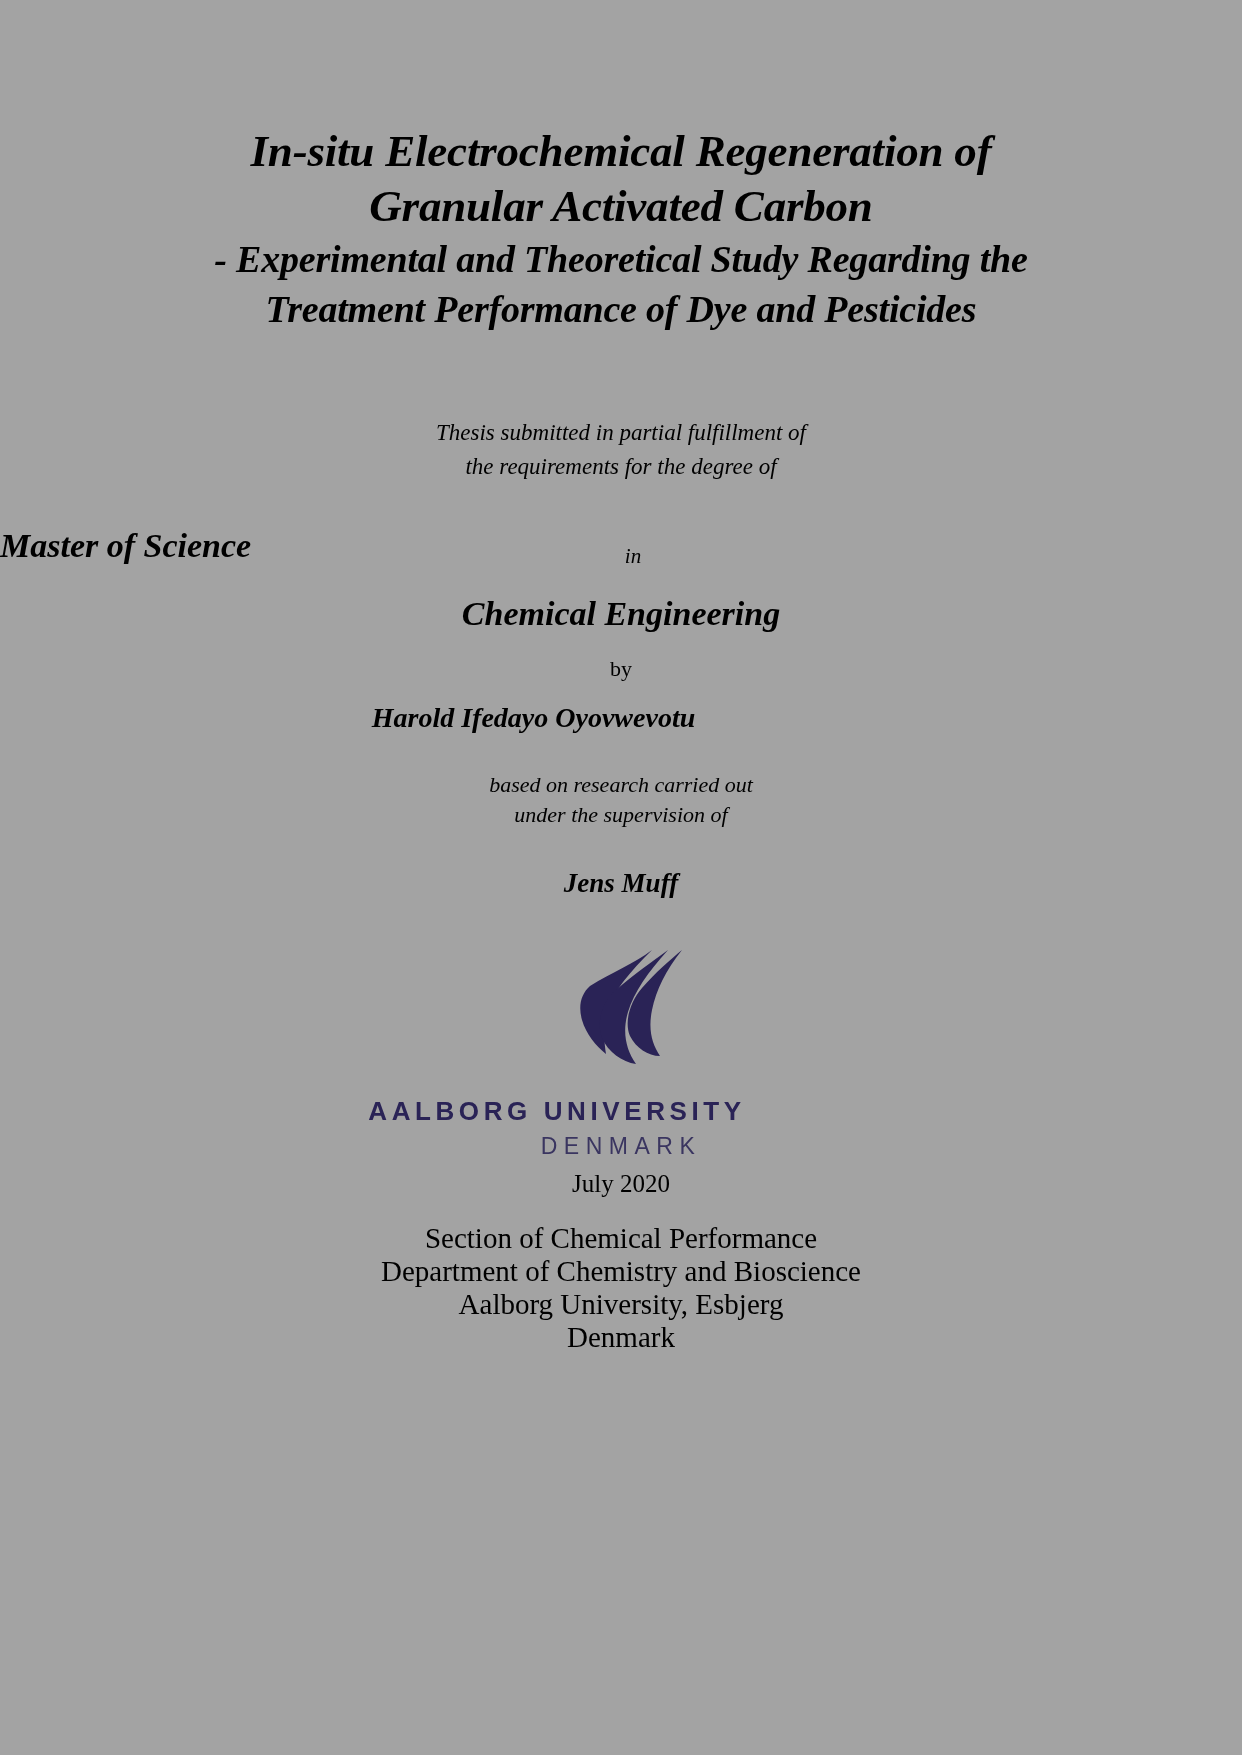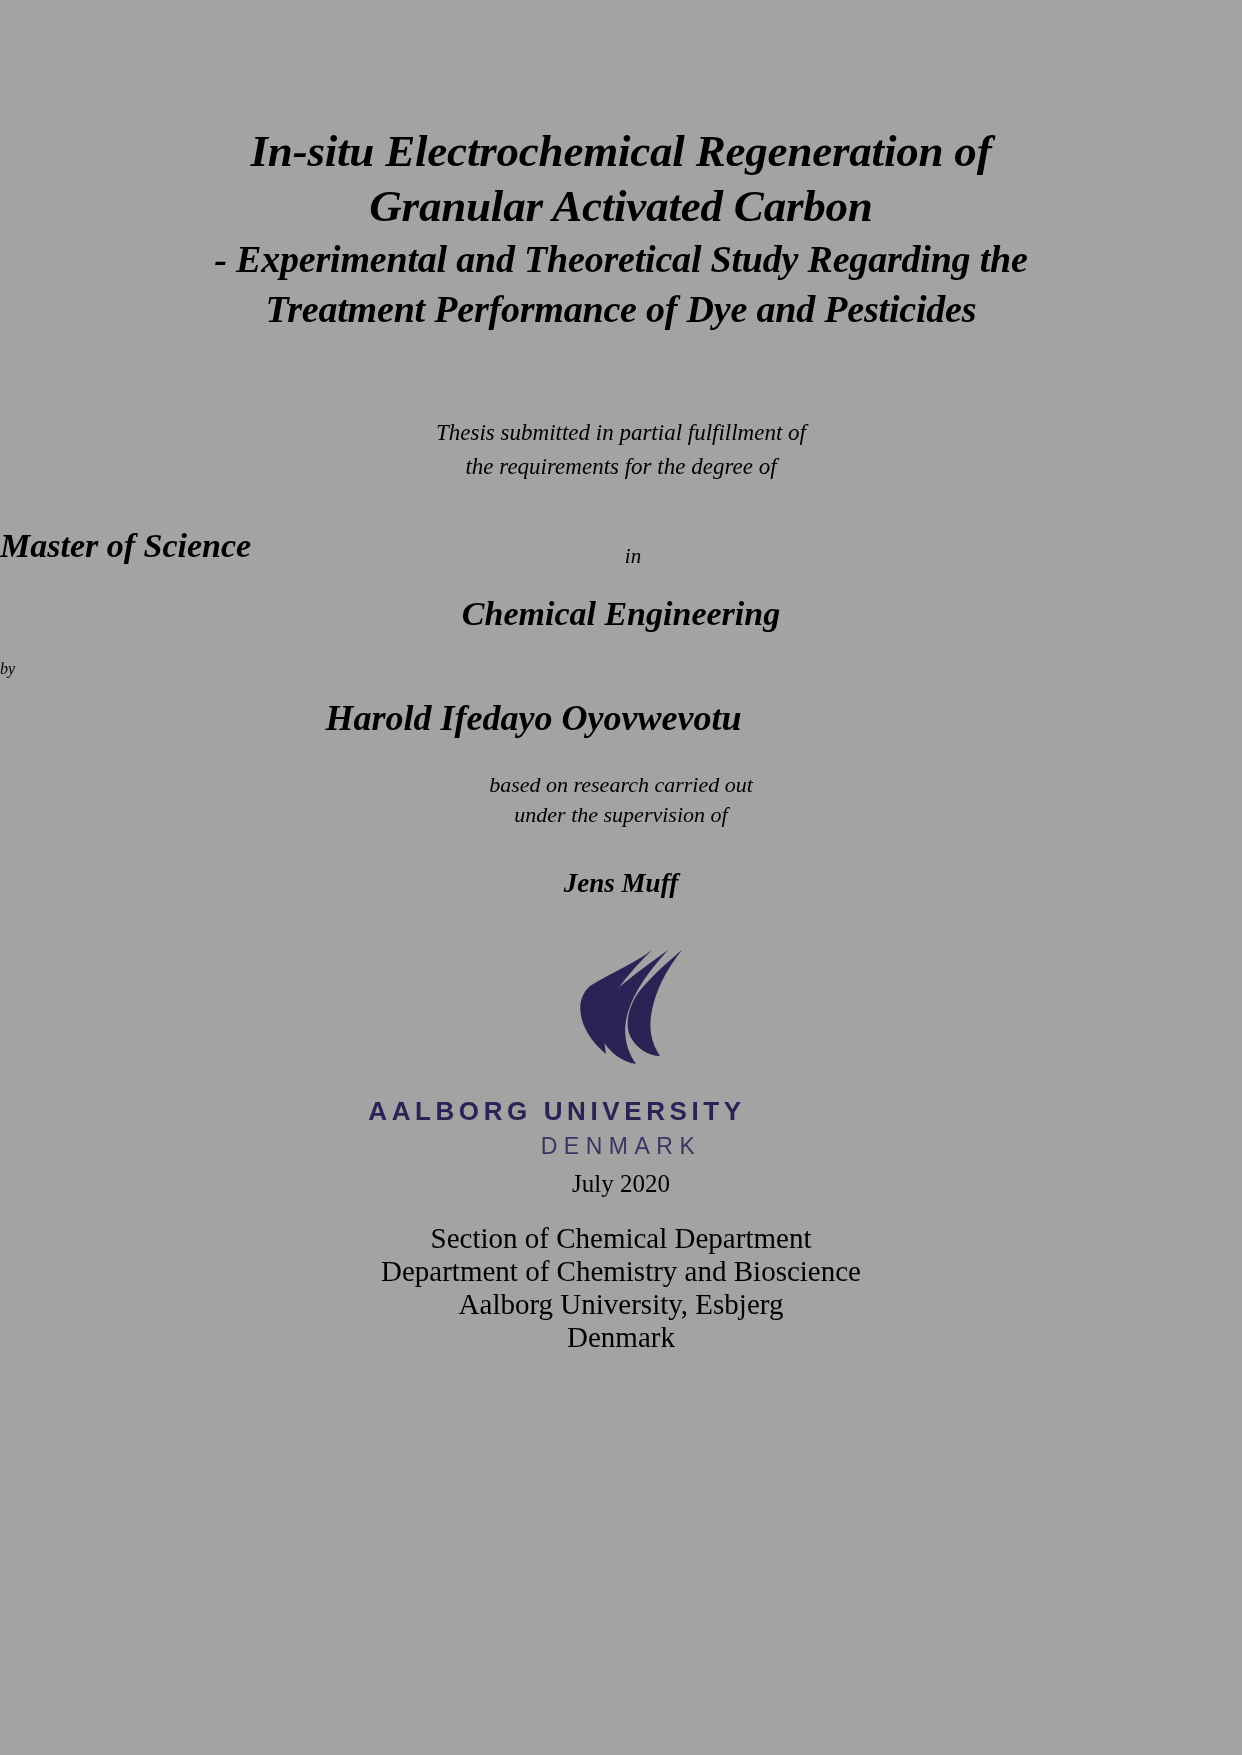--- a/index.html
+++ b/index.html
@@ -88,33 +88,33 @@
     font-weight: bold;
     font-style: italic;
     font-size: 34px;
     line-height: 42px;
   }
   .connector-by {
     position: absolute;
     top: 655px;
     left: 0;
     width: 1242px;
-    font-style: italic;
-    font-size: 16px;
+    text-align: center;
+    font-size: 22px;
     line-height: 28px;
   }
   .author {
     position: absolute;
     top: 697px;
     left: 0;
     width: 1067px;
     text-align: center;
     font-weight: bold;
     font-style: italic;
-    font-size: 36px;
+    font-size: 28px;
     line-height: 42px;
   }
 
   
   .supervision-note {
     position: absolute;
     top: 770px;
     left: 0;
     width: 1242px;
     text-align: center;
@@ -235,19 +235,19 @@
         </g>
       </svg>
     </span>
   </div>
   <div class="logo-name">AALBORG UNIVERSITY</div>
   <div class="logo-country">DENMARK</div>
 
   <div class="date">July 2020</div>
 
   <div class="address">
-    <div>Section of Chemical Department</div>
+    <div>Section of Chemical Performance</div>
     <div>Department of Chemistry and Bioscience</div>
     <div>Aalborg University, Esbjerg</div>
     <div>Denmark</div>
   </div>
 
 </div>
 
 </body></html>

